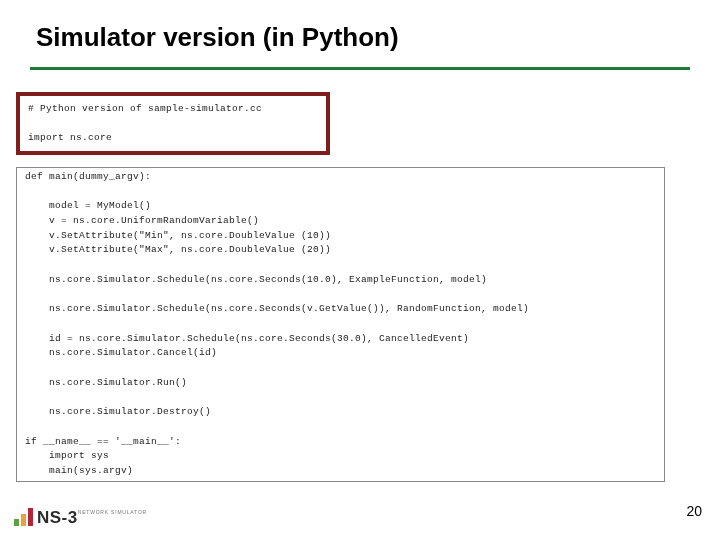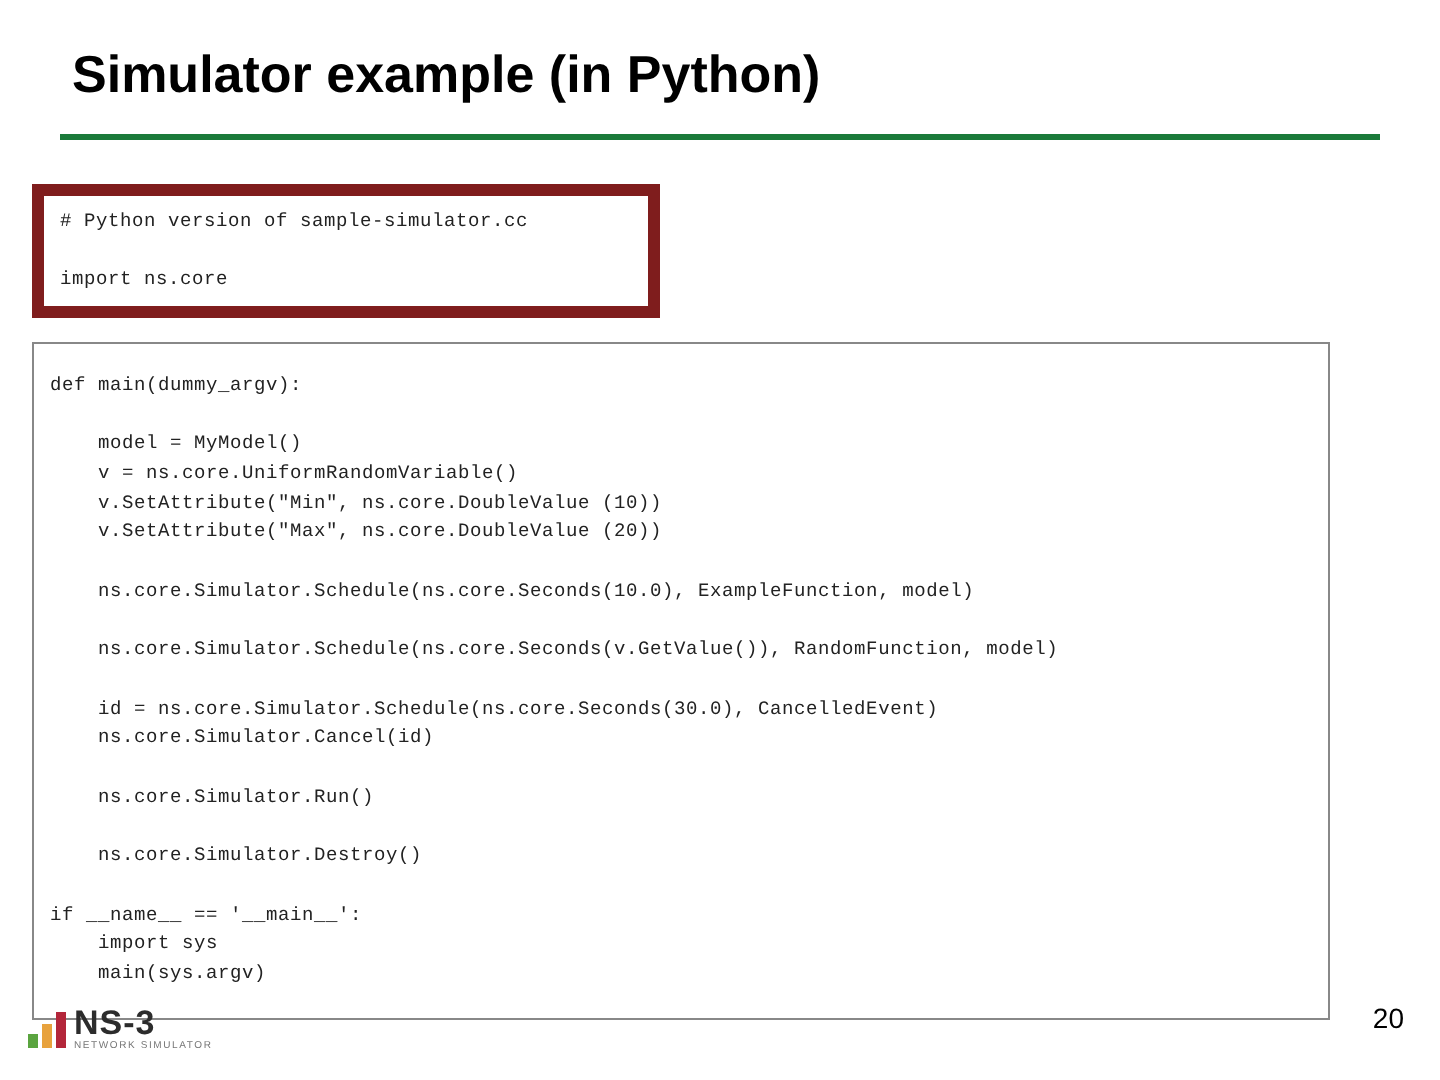--- a/index.html
+++ b/index.html
@@ -23,35 +23,35 @@
     color: #000;
     margin-bottom: 14px;
     margin-left: 6px;
   }
   .title-rule {
     border: none;
     border-top: 3px solid #1a7a3a;
     margin-bottom: 22px;
   }
   .code-box-1 {
-    border: 6px solid #7f1d1d;
+    border: 4px solid #7f1d1d;
     padding: 6px 8px;
     font-family: "Courier New", monospace;
     font-size: 9.5px;
     line-height: 1.5;
     white-space: pre;
     color: #222;
     margin-left: -14px;
     margin-right: 360px;
     margin-bottom: 12px;
     letter-spacing: 0.3px;
   }
   .code-box-2 {
     border: 1px solid #888;
-    padding: 14px 8px;
+    padding: 2px 8px;
     font-family: "Courier New", monospace;
     font-size: 9.5px;
     line-height: 1.55;
     white-space: pre;
     color: #222;
     margin-left: -14px;
     margin-right: 25px;
     letter-spacing: 0.3px;
   }
   .footer {
@@ -86,21 +86,20 @@
   }
   .logo-bars span {
     display: block;
     width: 5px;
   }
   .bar1 { height: 7px; background: #5aa43f; }
   .bar2 { height: 12px; background: #e8a23d; }
   .bar3 { height: 18px; background: #b3263a; }
   .logo-text {
     display: flex;
-    flex-direction: column;
     line-height: 1;
   }
   .logo-main {
     font-weight: 900;
     font-size: 17px;
     letter-spacing: 0.5px;
     color: #2c2c2c;
     font-family: Arial, sans-serif;
   }
   .logo-sub {
@@ -115,21 +114,21 @@
     color: #000;
     position: relative;
     top: -6px;
   }
 </style>
 </head>
 <body>
 
 <div class="slide">
 
-  <h1 class="title">Simulator example (in Python)</h1>
+  <h1 class="title">Simulator version (in Python)</h1>
   <hr class="title-rule">
 
   <div class="code-box-1"># Python version of sample-simulator.cc
 
 import ns.core</div>
 
   <div class="code-box-2">def main(dummy_argv):
 
     model = MyModel()
     v = ns.core.UniformRandomVariable()

